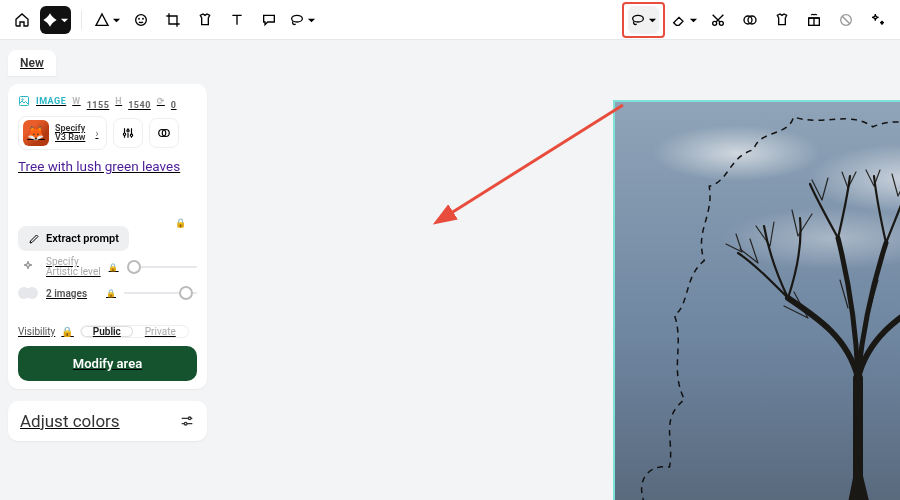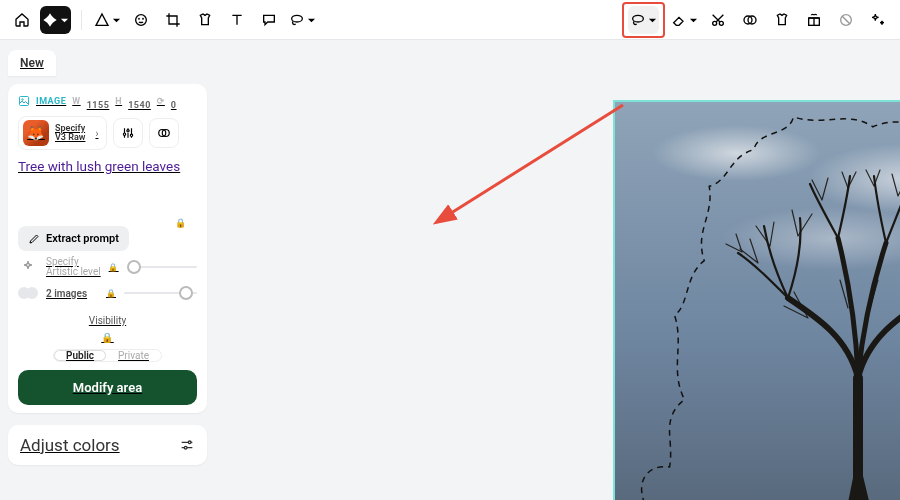--- a/index.html
+++ b/index.html
@@ -51,21 +51,21 @@
   .slider-row .ico { width: 20px; height: 20px; display:flex; align-items:center; justify-content:center; color:#999; }
   .slider-row .ico svg { width: 16px; height: 16px; }
   .slider-row .label { font-weight: 600; min-width: 52px; }
   .slider-row .lock { font-size: 8px; color:#333; }
   .slider-track { flex: 1; height: 2px; background: #e5e7eb; border-radius: 2px; position: relative; }
   .slider-thumb { position: absolute; top: 50%; width: 14px; height: 14px; border: 2px solid #bbb; background: #fff; border-radius: 50%; transform: translate(-50%, -50%); }
   .two-circ { display:flex; }
   .two-circ span { width:12px; height:12px; border-radius:50%; background:#e5e7eb; }
   .two-circ span:first-child { margin-right:-4px; z-index:1; }
 
-  .vis-row { display: flex; align-items: center; gap: 6px; font-size: 10px; color: #555; margin: 12px 0 8px; flex-direction: column; }
+  .vis-row { display: flex; align-items: center; gap: 6px; font-size: 10px; color: #555; margin: 22px 0 8px; }
   .vis-row .seg { display: flex; border: 1px solid #eee; border-radius: 8px; overflow: hidden; }
   .vis-row .seg div { padding: 0 12px; cursor: pointer; }
   .vis-row .seg .on { background: #fff; font-weight: 600; color:#222; box-shadow: inset 0 0 0 1px #ddd; border-radius:8px;}
   .vis-row .seg .off { color:#aaa; }
 
   .primary-btn { width: 100%; background: #14532d; color: #fff; border-radius: 10px; padding: 10px 0; text-align: center; font-size: 13px; font-weight: 600; cursor: pointer; }
 
   .adjust-card { display: flex; align-items: center; justify-content: space-between; padding: 10px 12px; font-size: 17px; color:#333; }
 
   

